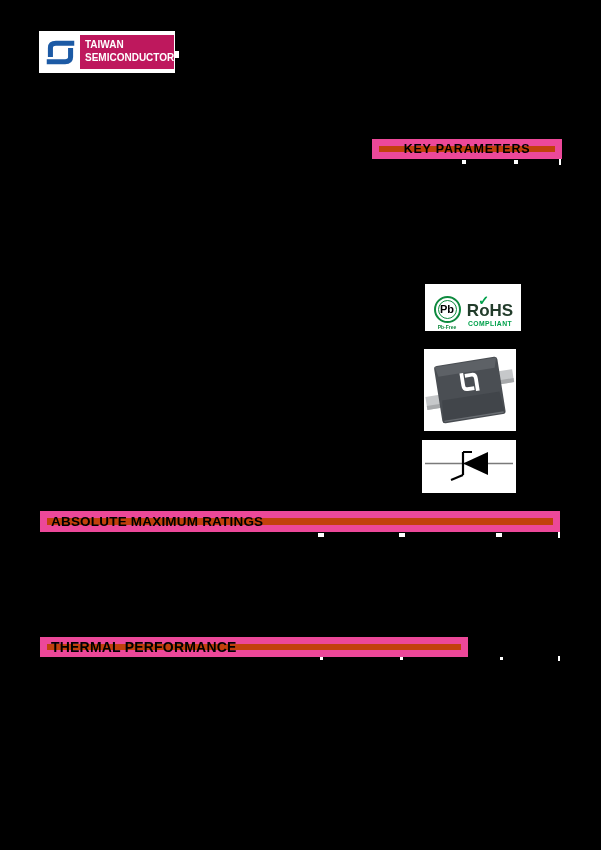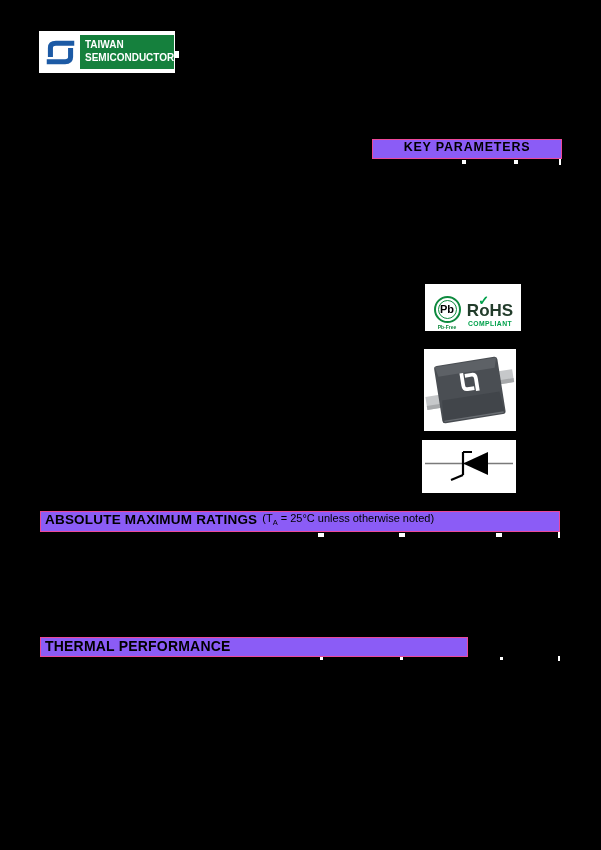--- a/index.html
+++ b/index.html
@@ -15,34 +15,34 @@
   
   .logo-box{
     left:39px;top:31px;width:136px;height:42px;
     background:#ffffff;
     display:flex;align-items:center;
     box-sizing:border-box;padding:0 2px;
   }
   .monogram{width:33px;height:33px;margin-left:3px;flex:0 0 auto;}
   .logo-text{
     flex:1;margin-left:3px;height:34px;
-    background:#15803d;
+    background:#be185d;
     color:#ffffff;font-weight:bold;font-size:10px;line-height:12.5px;
     padding:4px 0 0 5px;box-sizing:border-box;
     letter-spacing:0px;
   }
   .logo-notch{left:174px;top:51px;width:5px;height:7px;background:#ffffff;}
 
   
   .bar{
-    background:#8b5cf6;
-    border:1px solid #ec4899;
+    background:#c2410c;
+    border:7px solid #ec4899;
     box-sizing:border-box;
     color:#000;
-    display:flex;
+    display:flex;align-items:center;
     white-space:nowrap;
   }
   .key-bar{
     left:372px;top:139px;width:190px;height:20px;
     justify-content:center;
     font-weight:bold;font-size:12.5px;letter-spacing:0.8px;
   }
   .amr-bar{
     left:40px;top:511px;width:520px;height:21px;
     padding-left:4px;
@@ -170,21 +170,20 @@
     <line x1="3" y1="23.5" x2="91" y2="23.5" stroke="#7a7a7a" stroke-width="1.3"></line>
     <polygon points="66,12 66,35 41,23.5" fill="#000000"></polygon>
     <path d="M41 12 V35" stroke="#000000" stroke-width="2.2" fill="none"></path>
     <path d="M41 12 H50" stroke="#000000" stroke-width="2" fill="none"></path>
     <path d="M41 35 L29 40" stroke="#000000" stroke-width="2" fill="none"></path>
   </svg>
 </div>
 
 <div class="abs bar amr-bar">
   <span class="amr-title">ABSOLUTE MAXIMUM RATINGS</span>
-  <span class="amr-note"><span>(T</span><sub>A</sub><span> = 25°C unless otherwise noted)</span></span>
 </div>
 <div class="abs tick" style="left:318px;top:533px;width:6px;height:4px;"></div>
 <div class="abs tick" style="left:399px;top:533px;width:6px;height:4px;"></div>
 <div class="abs tick" style="left:496px;top:533px;width:6px;height:4px;"></div>
 <div class="abs tick" style="left:558px;top:532px;width:2px;height:6px;"></div>
 
 <div class="abs bar thermal-bar">
   <span>THERMAL PERFORMANCE</span>
 </div>
 <div class="abs tick" style="left:320px;top:657px;width:3px;height:3px;"></div>

